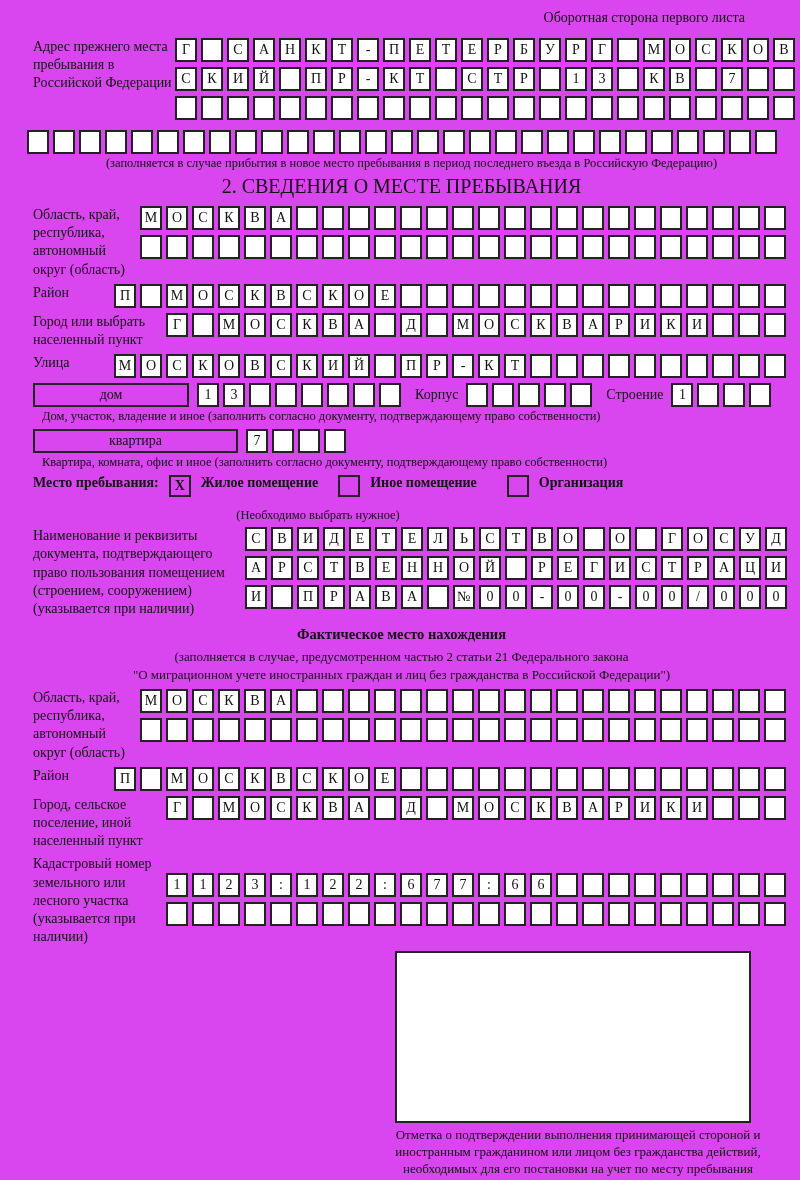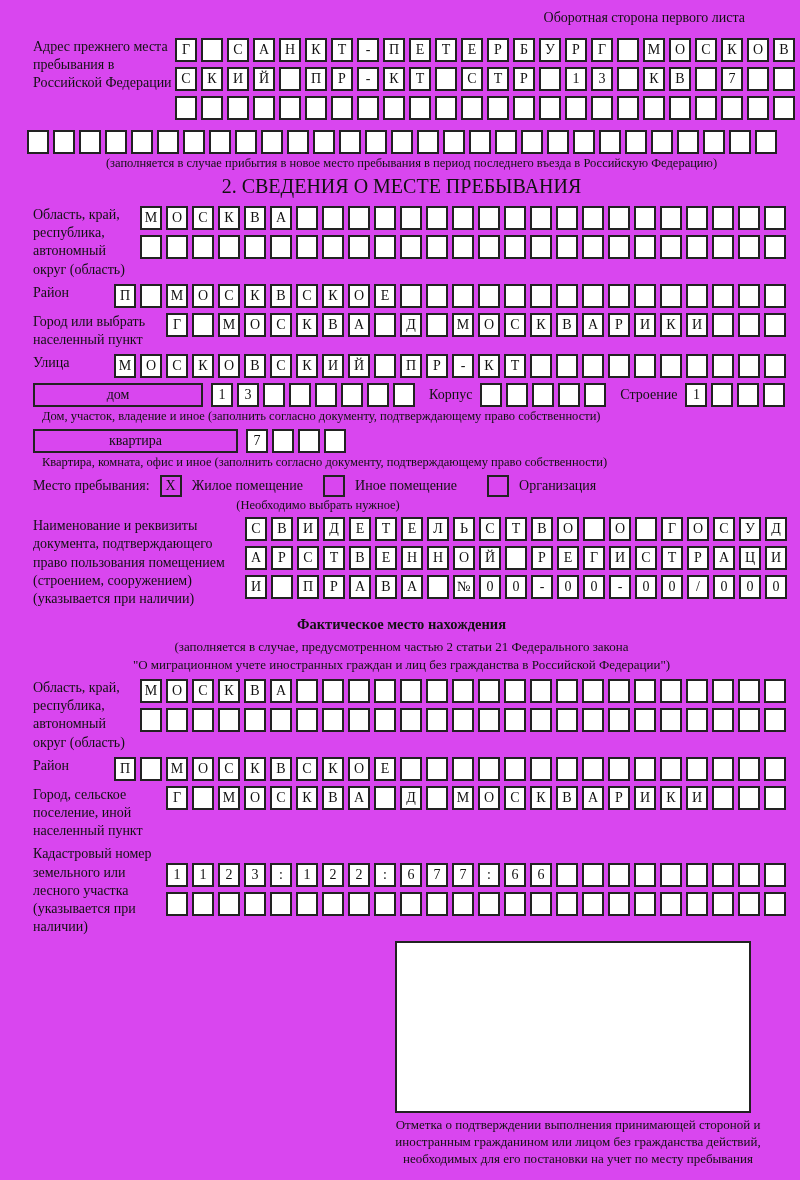--- a/index.html
+++ b/index.html
@@ -36,27 +36,27 @@
   .caption-left { font-size:12.5px; text-align:left; margin:2px 9px 5px; }
 
   .sec-title { font-weight:normal; font-size:20px; text-align:center; margin:3px 20px 8px 0; }
   .fact-title { font-weight:bold; font-size:14.5px; text-align:center; margin:8px 20px 6px 0; }
   .fact-cap { font-size:13px; text-align:center; margin:0 20px 2px 0; }
 
   .blk { margin-bottom:5px;justify-content:space-between; }
 
   .house-row { align-items:center; margin-bottom:2px; }
   .house-box {
-    width:170px; height:24px; border:2px solid #222; margin-right:8px;
+    width:156px; height:24px; border:2px solid #222; margin-right:8px;
     display:flex; align-items:center; justify-content:center; font-size:14px;
   }
   .house-box.kv { width:205px; }
   .inline-lbl { font-size:14px; margin:0 8px 0 10px; white-space:nowrap; }
 
-  .mesto { display:flex; align-items:center; font-size:14px; margin:3px 0 1px; }
+  .mesto { display:flex; align-items:flex-start; font-size:14px; margin:3px 0 11px;font-weight:bold; }
   .chk {
     flex:none; width:22px; height:22px; border:2px solid #222; margin:0 10px;
     display:flex; align-items:center; justify-content:center; font-size:14px;
   }
   .gap20 { margin-left:20px; }
   .gap30 { margin-left:30px; }
   .mesto-note { font-size:12.5px; text-align:center; width:340px; margin:0 0 4px 115px; }
 
   .cells-offset { margin-top:18px; }
 

